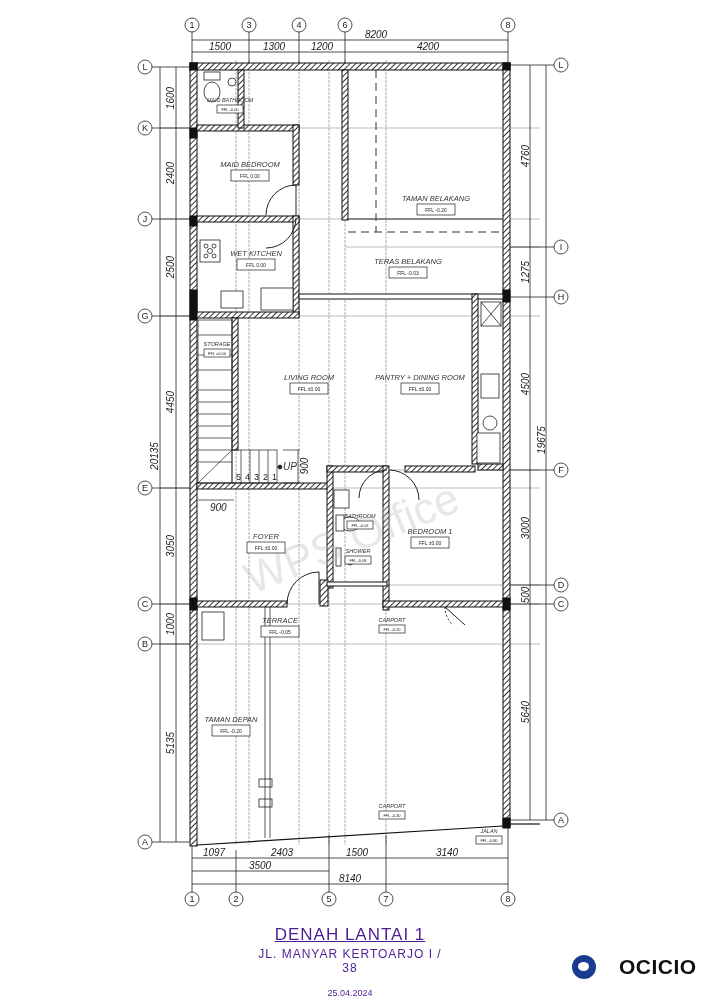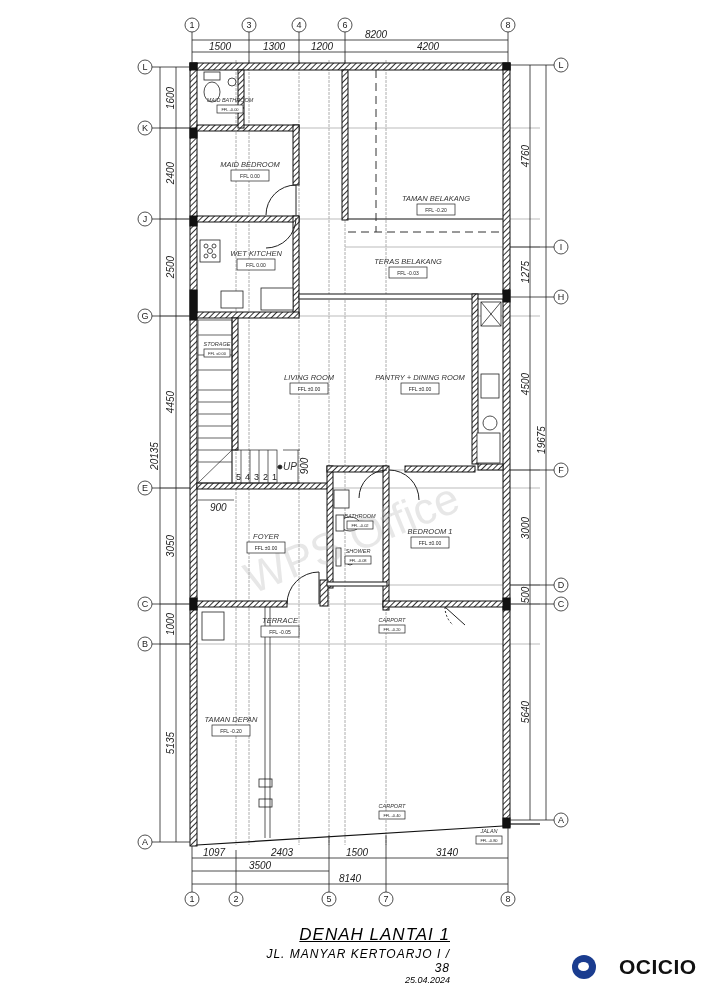--- a/index.html
+++ b/index.html
@@ -1,24 +1,24 @@
 <!DOCTYPE html>
 <html><head>
 <meta charset="utf-8">
 <style>
   html,body{margin:0;padding:0;background:#fff;}
   body{width:707px;height:1000px;position:relative;overflow:hidden;font-family:"Liberation Sans",sans-serif;}
   #plan{position:absolute;left:0;top:0;width:707px;height:1000px;}
   .lbl{font-family:"Liberation Sans",sans-serif;font-style:italic;fill:#333;}
   .dim{font-family:"Liberation Sans",sans-serif;font-style:italic;font-size:10px;fill:#222;}
   .bub{font-family:"Liberation Sans",sans-serif;font-size:9px;fill:#222;}
-  .title-block{position:absolute;left:250px;top:925px;width:200px;text-align:right;font-style:italic;color:#000000;}
+  .title-block{position:absolute;left:250px;top:925px;width:200px;text-align:center;color:#4c1d95;}
   .title-main{font-size:17px;text-decoration:underline;letter-spacing:1px;}
   .title-sub{font-size:12px;letter-spacing:1px;margin-top:2px;}
-  .title-date{font-size:9px;margin-top:0;}
+  .title-date{font-size:9px;margin-top:13px;}
   .logo{position:absolute;left:572px;top:955px;display:flex;align-items:center;gap:23px;}
   .logo-mark{width:24px;height:24px;border-radius:50%;background:#1a3c8f;position:relative;}
   .logo-mark:after{content:"";position:absolute;left:6px;top:7px;width:11px;height:9px;border-radius:50%;background:#fff;}
   .logo-text{font-size:21px;font-weight:bold;color:#111;letter-spacing:0.5px;}
 </style>
 </head>
 <body>
 
 <svg id="plan" viewBox="0 0 707 1000" xmlns="http://www.w3.org/2000/svg">
   <defs>

